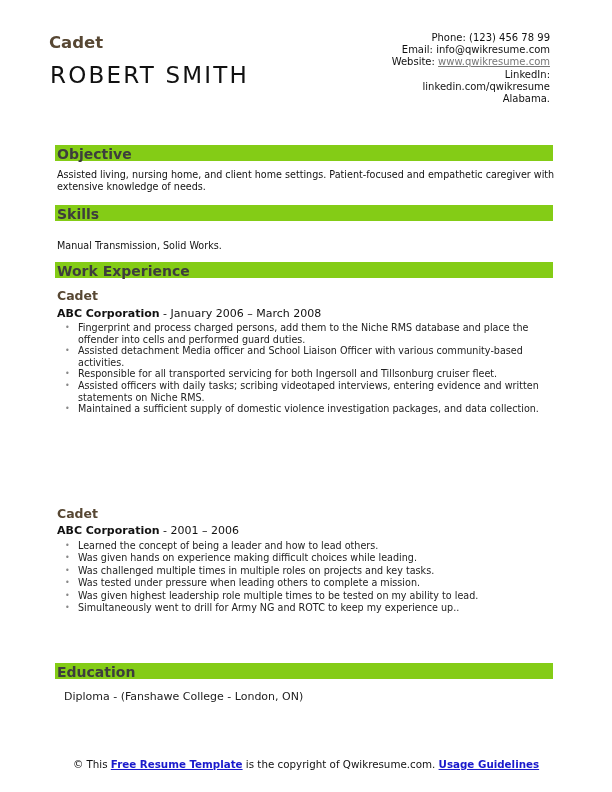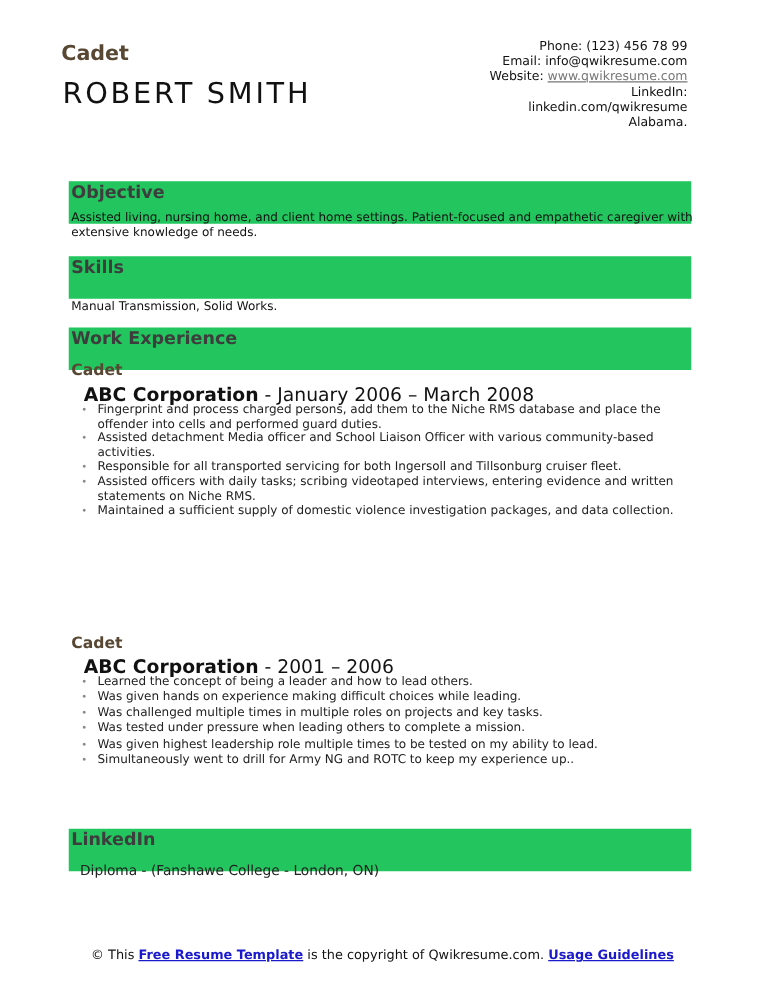--- a/index.html
+++ b/index.html
@@ -3,25 +3,25 @@
 <meta charset="utf-8">
 <style>
   html, body { margin: 0; padding: 0; background: #ffffff; }
   body { width: 612px; height: 792px; position: relative; overflow: hidden;
          font-family: "DejaVu Sans", sans-serif; color: #222; }
   .abs { position: absolute; }
   .top-title { left: 49px; top: 33px; font-size: 16.5px; font-weight: bold; color: #574733; }
   .name { left: 50px; top: 62px; font-size: 23px; letter-spacing: 2.2px; color: #111; font-weight: normal; }
   .contact { right: 62px; top: 32px; width: 230px; text-align: right; font-size: 10px; line-height: 12.2px; color: #111; }
   .contact a { color: #777; text-decoration: underline; }
-  .section-bar { left: 55px; width: 498px; height: 34px; background: #22c55e; }
+  .section-bar { left: 55px; width: 498px; height: 16px; background: #84cc16; }
   .section-bar span { position: absolute; left: 2px; top: 0px; font-size: 14px; font-weight: bold; color: #3d3d3d; line-height: 18px; }
   .para { left: 57px; width: 500px; font-size: 9.6px; line-height: 11.6px; color: #111; }
   .job-title { left: 57px; font-size: 12.5px; font-weight: bold; color: #574733; }
-  .company { left: 57px; font-size: 15px; color: #111; margin-left: 10px; }
+  .company { left: 57px; font-size: 11px; color: #111; }
   .company b { font-weight: bold; }
   ul.bullets { position: absolute; left: 57px; width: 500px; margin: 0; padding: 0; list-style: none; font-size: 9.6px; line-height: 11.6px; color: #222; }
   ul.bullets li { position: relative; padding-left: 21px; }
   ul.bullets li::before { content: "•"; position: absolute; left: 8px; top: 0; color: #888; font-size: 8px; }
   .edu { left: 64px; font-size: 11px; color: #222; }
   .footer { left: 60px; width: 492px; top: 758px; text-align: center; font-size: 10.3px; line-height: 12.5px; color: #111; }
   .footer a { color: #1a1acc; font-weight: bold; text-decoration: underline; }
 </style>
 </head>
 <body>
@@ -67,19 +67,19 @@
 <ul class="bullets" style="top:540px; line-height:12.4px;">
   <li>Learned the concept of being a leader and how to lead others.</li>
   <li>Was given hands on experience making difficult choices while leading.</li>
   <li>Was challenged multiple times in multiple roles on projects and key tasks.</li>
   <li>Was tested under pressure when leading others to complete a mission.</li>
   <li>Was given highest leadership role multiple times to be tested on my ability to lead.</li>
   <li>Simultaneously went to drill for Army NG and ROTC to keep my experience up..</li>
 </ul>
 
 <div class="abs section-bar" style="top:663px;">
-  <span>LinkedIn</span>
+  <span>Education</span>
 </div>
 <div class="abs edu" style="top:690px;">Diploma - (Fanshawe College - London, ON)</div>
 
 <div class="abs footer">
   <span>© This </span><a>Free Resume Template</a><span> is the copyright of Qwikresume.com. </span><a>Usage Guidelines</a>
 </div>
 
 </body></html>

